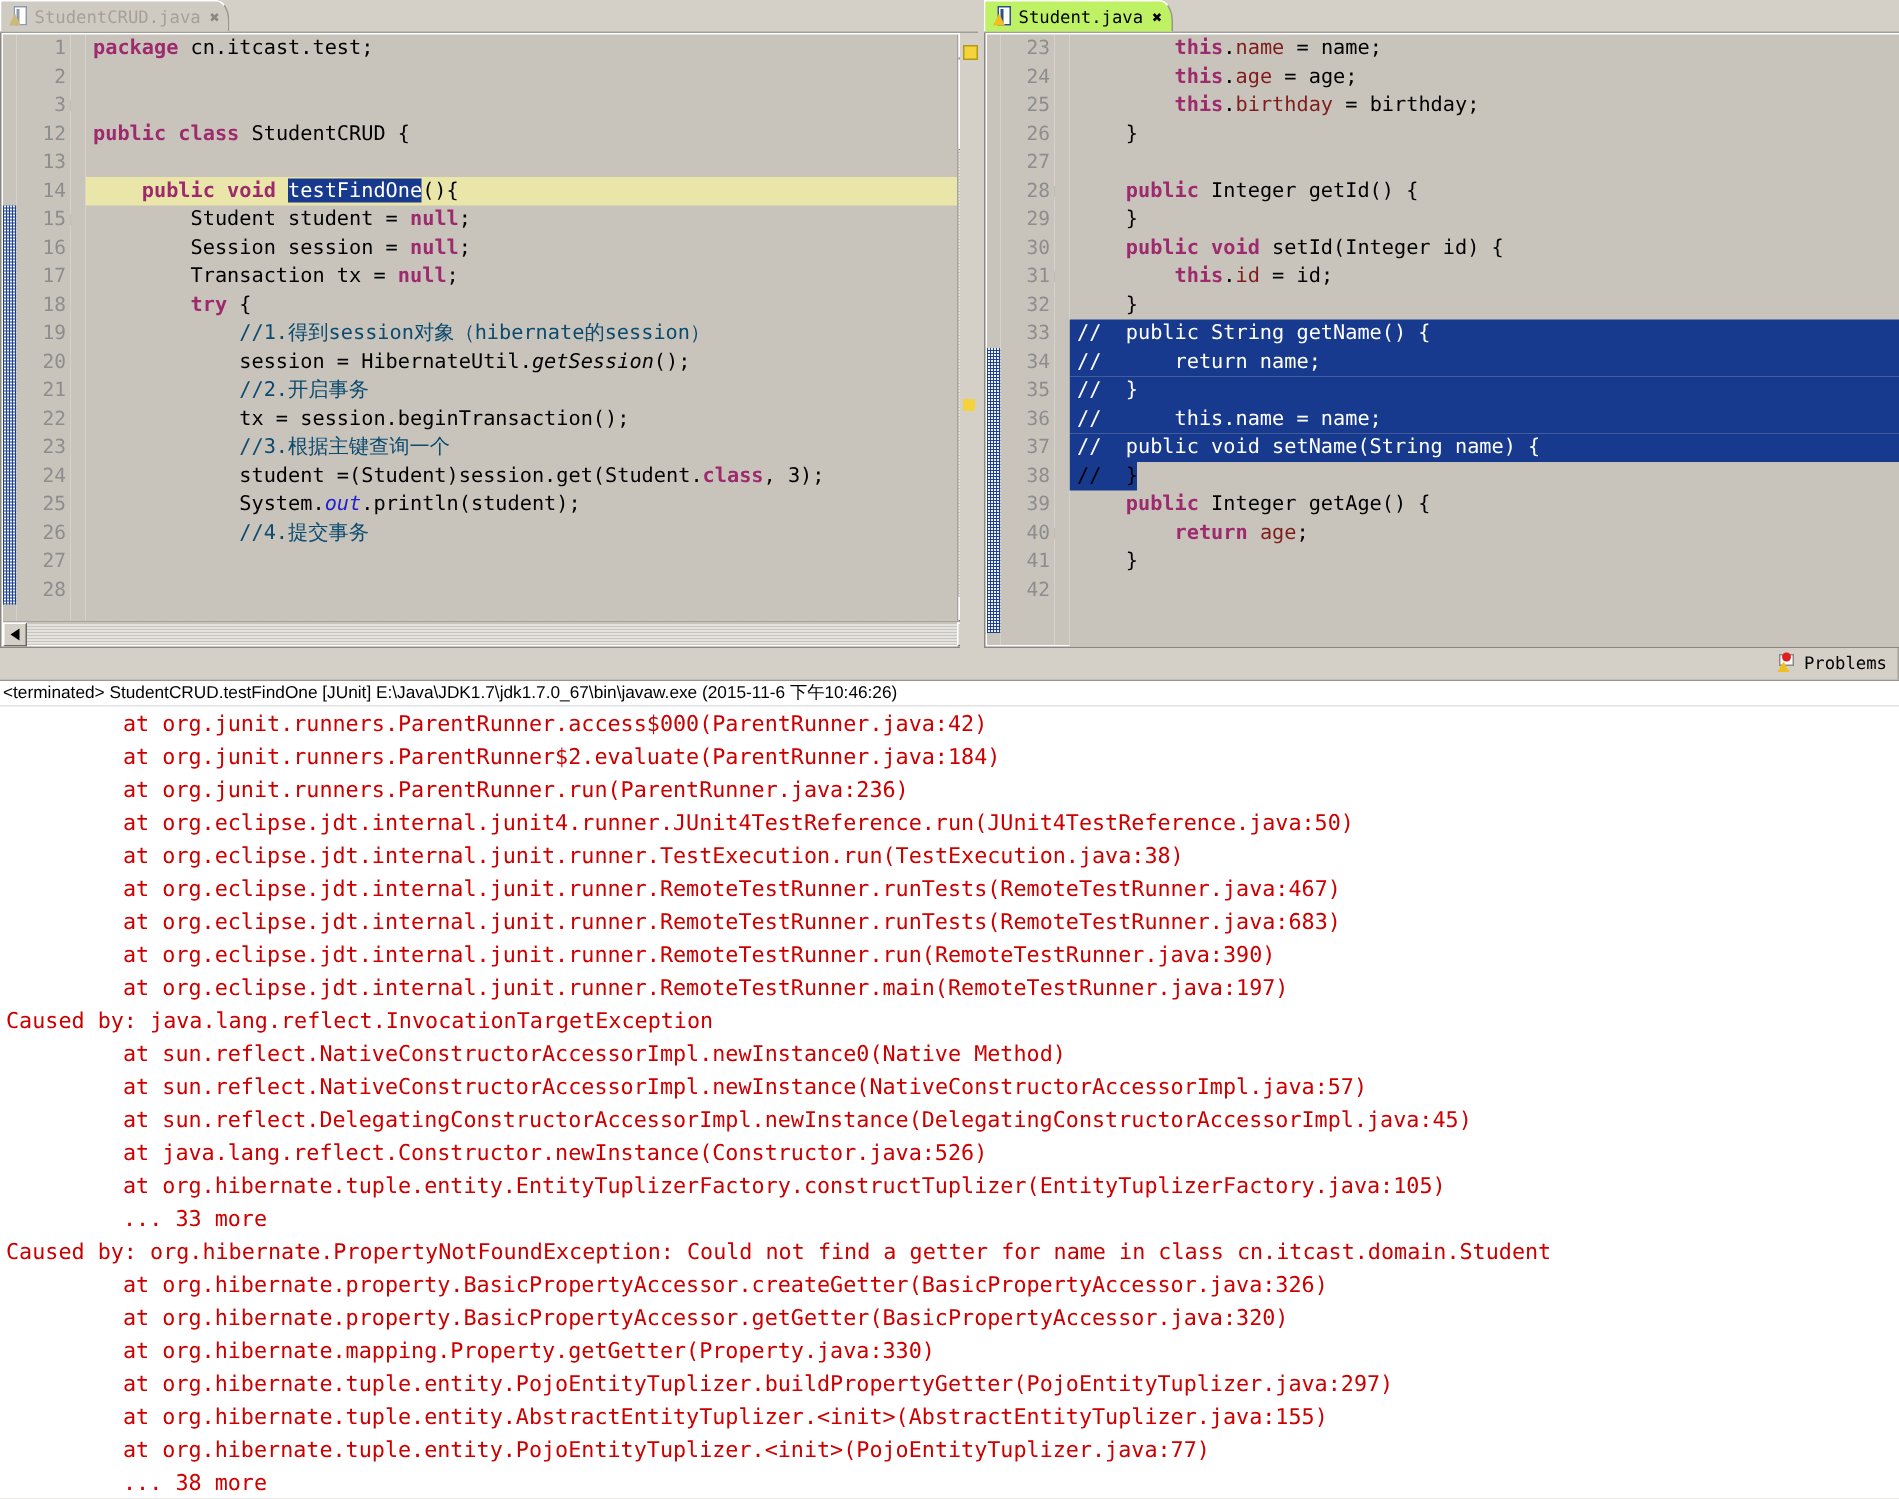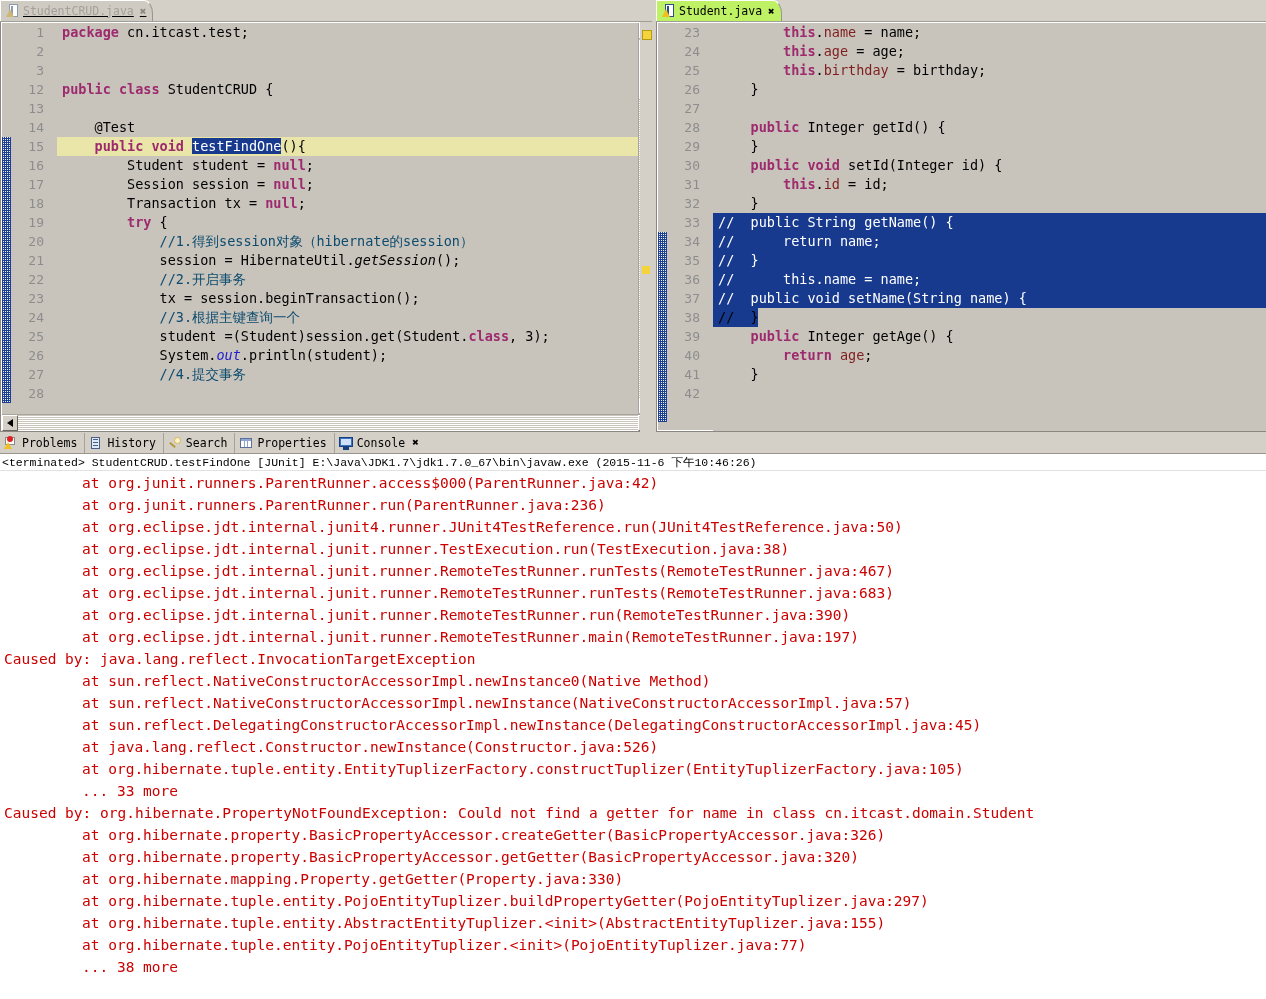--- a/index.html
+++ b/index.html
@@ -11,21 +11,21 @@
     font-family: "DejaVu Sans", sans-serif;
   }
   #app { position: relative; width: 1266px; height: 999px; }
 
   
   .editor-area {
     position: absolute; left: 0; top: 0; width: 1266px; height: 432px;
     display: flex; flex-direction: row;
   }
   .editor-pane { position: relative; height: 432px; }
-  .pane-left  { width: 656px; text-decoration: underline; }
+  .pane-left  { width: 656px; }
   .pane-right { width: 610px; }
 
   
   .tabstrip {
     position: relative; height: 22px;
     background: #d4d0c8;
     border-bottom: 1px solid #9f9f9a;
     display: flex; align-items: flex-end;
   }
   .tab {
@@ -177,21 +177,21 @@
     background: #d4d0c8;
   }
 
   
   .bottom-view {
     position: absolute; left: 0; top: 432px; width: 1266px; height: 567px;
     background: #d4d0c8;
   }
   .view-tabstrip {
     position: relative; height: 21px; background: #d4d0c8;
-    display: flex; align-items: flex-end;
+    display: flex; align-items: flex-end; flex-direction: column;
   }
   .vtab {
     display: flex; align-items: center; gap: 4px;
     height: 20px; padding: 0 7px 0 4px;
     font-family: "DejaVu Sans Mono", monospace;
     font-size: 11.5px; line-height: 20px; color: #000;
     white-space: nowrap;
     border-right: 1px solid #a6a29a;
   }
   .vtab.active { border-right: none; }
@@ -218,21 +218,21 @@
   .ic-console .m { position:absolute; left:0px; top:1px; width:14px; height:10px; background:#3a72c0; border:1px solid #17417c; }
   .ic-console .s { position:absolute; left:2px; top:3px; width:10px; height:6px; background:#cfe1f7; }
   .ic-console .f { position:absolute; left:4px; top:11px; width:6px; height:3px; background:#17417c; }
   .console-body {
     position: absolute; left: 0; top: 21px; width: 1266px; bottom: 0;
     background: #ffffff;
     border-top: 1px solid #9a968f;
   }
   .console-header {
     height: 17px; line-height: 17px;
-    font-family: Liberation Mono, monospace;
+    font-family: Liberation Sans, sans-serif;
     font-size: 11.5px; color: #000;
     white-space: pre; padding-left: 2px;
     background: #ffffff;
     border-bottom: 1px solid #e2e2e2;
   }
   .console-out {
     position: absolute; left: 0; top: 18px; right: 0; bottom: 0;
     overflow: hidden; background: #ffffff;
     font-family: "DejaVu Sans Mono", monospace;
     font-size: 14.5px;
@@ -289,21 +289,20 @@
             <div class="ln">27</div>
             <div class="ln">28</div>
           </div>
         <div class="foldcol"></div>
         <div class="code-text" id="code-left">
             <div class="cline"><span class="kw">package </span><span class="pln">cn.itcast.test;</span></div>
             <div class="cline">&nbsp;</div>
             <div class="cline">&nbsp;</div>
             <div class="cline"><span class="kw">public class </span><span class="pln">StudentCRUD {</span></div>
             <div class="cline">&nbsp;</div>
-            <div class="cline"><span class="pln">    @Test</span></div>
             <div class="cline hl"><span class="kw">    public void </span><span class="selname">testFindOne</span><span class="pln">(){</span></div>
             <div class="cline"><span class="pln">        Student student = </span><span class="kw">null</span><span class="pln">;</span></div>
             <div class="cline"><span class="pln">        Session session = </span><span class="kw">null</span><span class="pln">;</span></div>
             <div class="cline"><span class="pln">        Transaction tx = </span><span class="kw">null</span><span class="pln">;</span></div>
             <div class="cline"><span class="pln">        </span><span class="kw">try</span><span class="pln"> {</span></div>
             <div class="cline"><span class="cm">            //1.得到session对象（hibernate的session）</span></div>
             <div class="cline"><span class="pln">            session = HibernateUtil.</span><span class="mth">getSession</span><span class="pln">();</span></div>
             <div class="cline"><span class="cm">            //2.开启事务</span></div>
             <div class="cline"><span class="pln">            tx = session.beginTransaction();</span></div>
             <div class="cline"><span class="cm">            //3.根据主键查询一个</span></div>
@@ -446,20 +445,21 @@
           </span>
           <span>Console</span>
           <span class="vclose">✖</span>
         </div>
       </div>
 
     <div class="console-body">
       <div class="console-header">&lt;terminated&gt; StudentCRUD.testFindOne [JUnit] E:\Java\JDK1.7\jdk1.7.0_67\bin\javaw.exe (2015-11-6 下午10:46:26)</div>
       <div class="console-out" id="console-out">
           <div class="oline"><span class="indent"></span><span class="err">at org.junit.runners.ParentRunner.access$000(</span><span class="lnk">ParentRunner.java:42</span><span class="err">)</span></div>
+          <div class="oline"><span class="indent"></span><span class="err">at org.junit.runners.ParentRunner$2.evaluate(</span><span class="lnk">ParentRunner.java:184</span><span class="err">)</span></div>
           <div class="oline"><span class="indent"></span><span class="err">at org.junit.runners.ParentRunner.run(</span><span class="lnk">ParentRunner.java:236</span><span class="err">)</span></div>
           <div class="oline"><span class="indent"></span><span class="err">at org.eclipse.jdt.internal.junit4.runner.JUnit4TestReference.run(</span><span class="lnk">JUnit4TestReference.java:50</span><span class="err">)</span></div>
           <div class="oline"><span class="indent"></span><span class="err">at org.eclipse.jdt.internal.junit.runner.TestExecution.run(</span><span class="lnk">TestExecution.java:38</span><span class="err">)</span></div>
           <div class="oline"><span class="indent"></span><span class="err">at org.eclipse.jdt.internal.junit.runner.RemoteTestRunner.runTests(</span><span class="lnk">RemoteTestRunner.java:467</span><span class="err">)</span></div>
           <div class="oline"><span class="indent"></span><span class="err">at org.eclipse.jdt.internal.junit.runner.RemoteTestRunner.runTests(</span><span class="lnk">RemoteTestRunner.java:683</span><span class="err">)</span></div>
           <div class="oline"><span class="indent"></span><span class="err">at org.eclipse.jdt.internal.junit.runner.RemoteTestRunner.run(</span><span class="lnk">RemoteTestRunner.java:390</span><span class="err">)</span></div>
           <div class="oline"><span class="indent"></span><span class="err">at org.eclipse.jdt.internal.junit.runner.RemoteTestRunner.main(</span><span class="lnk">RemoteTestRunner.java:197</span><span class="err">)</span></div>
           <div class="oline"><span class="err">Caused by: </span><span class="lnk">java.lang.reflect.InvocationTargetException</span></div>
           <div class="oline"><span class="indent"></span><span class="err">at sun.reflect.NativeConstructorAccessorImpl.newInstance0(</span><span class="lnk">Native Method</span><span class="err">)</span></div>
           <div class="oline"><span class="indent"></span><span class="err">at sun.reflect.NativeConstructorAccessorImpl.newInstance(</span><span class="lnk">NativeConstructorAccessorImpl.java:57</span><span class="err">)</span></div>

